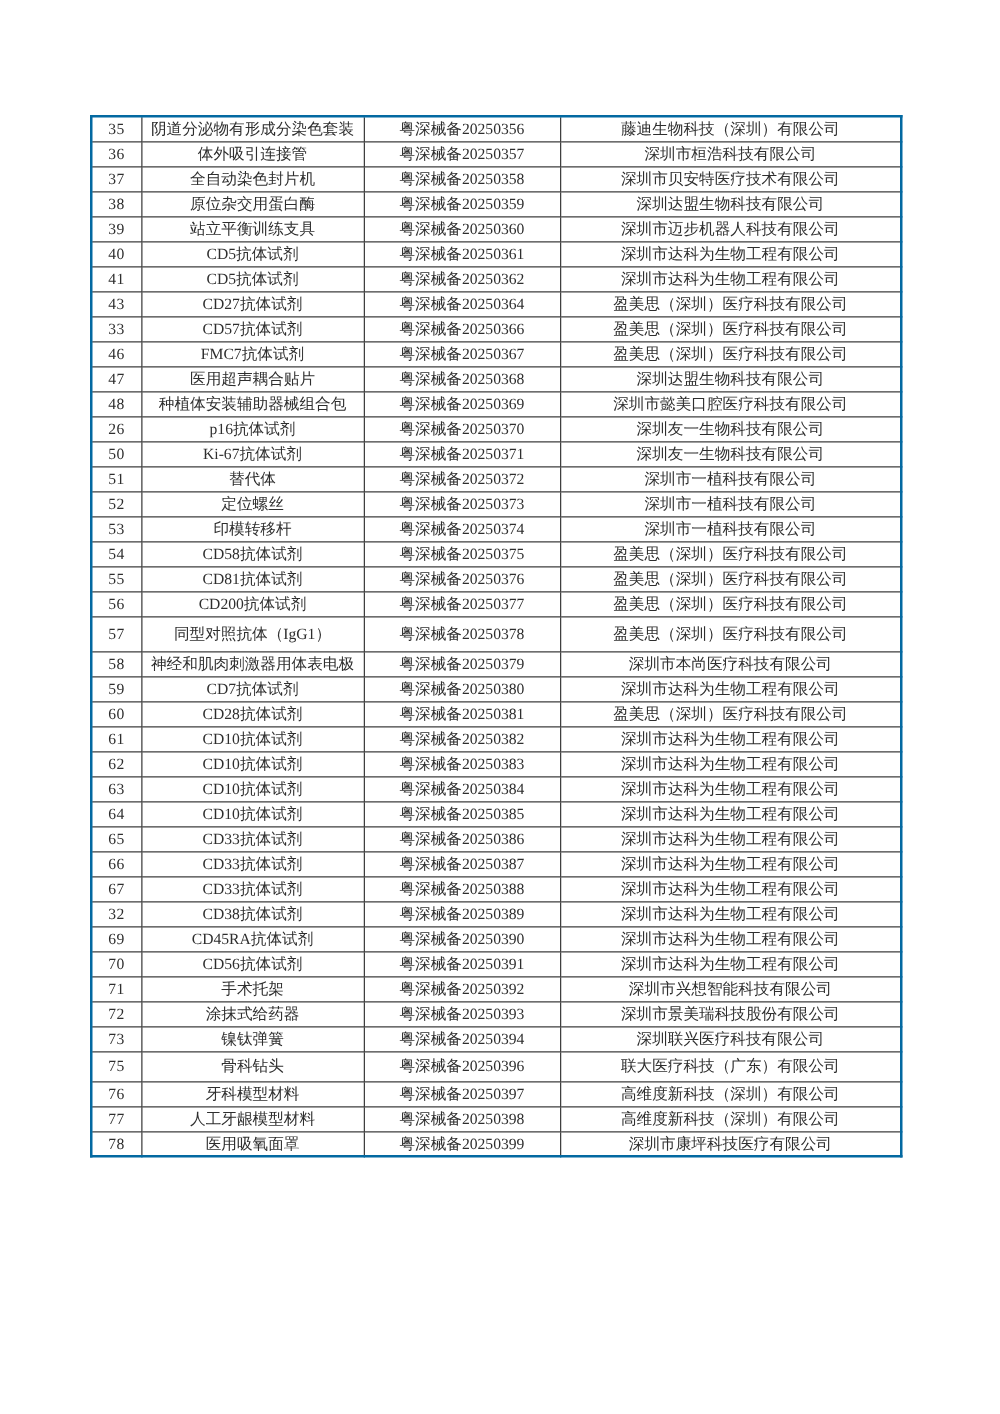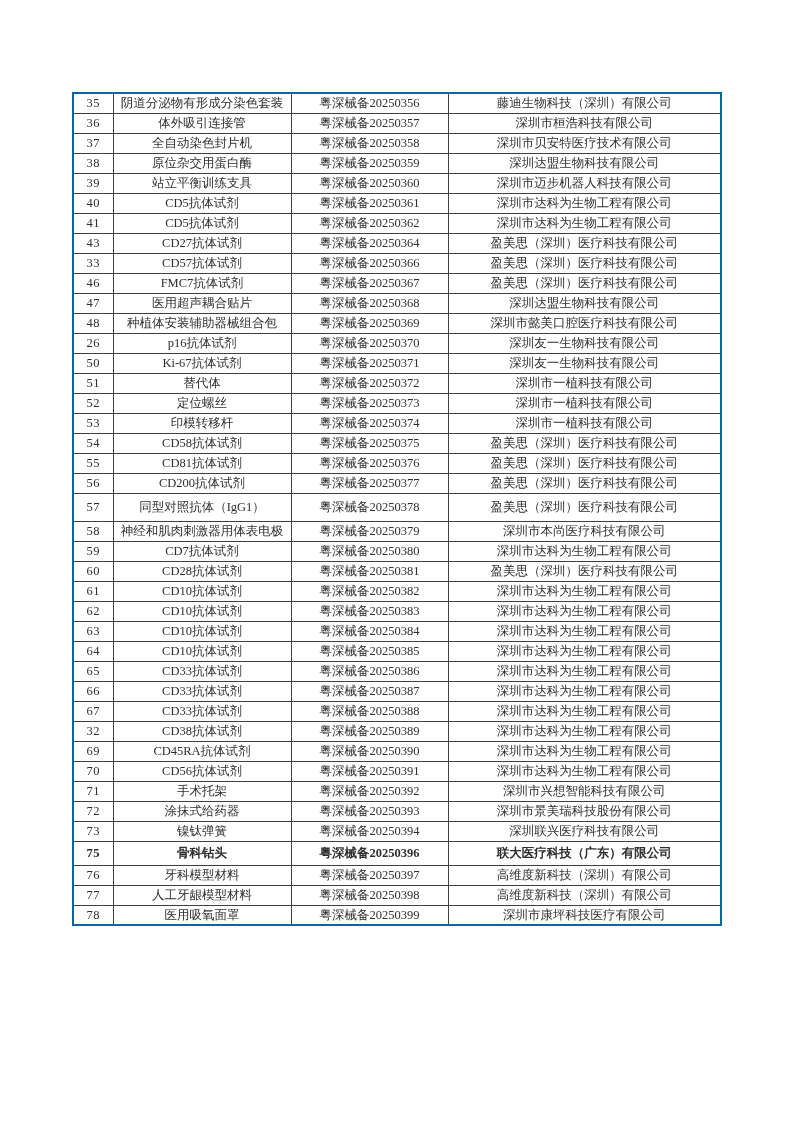--- a/index.html
+++ b/index.html
@@ -26,21 +26,21 @@
     text-align: center;
     vertical-align: middle;
     font-size: 12.5px;
     line-height: 1.28;
     color: #2e2e2e;
     padding: 1px 4px;
     overflow: hidden;
   }
   table.device-table tr { height: 20px; }
   table.device-table tr.row-h28 { height: 28px; font-family: Liberation Serif, serif; }
-  table.device-table tr.row-h24 { height: 24px; font-weight: bold; }
+  table.device-table tr.row-h24 { height: 24px; }
   td.col-serial  { letter-spacing: 0.5px; }
   td.col-product { padding: 1px 10px; }
   td.col-reg     { white-space: nowrap; }
   td.col-company { padding: 1px 6px; }
 </style>
 </head>
 <body>
 
 <div class="page">
   <table class="device-table">

